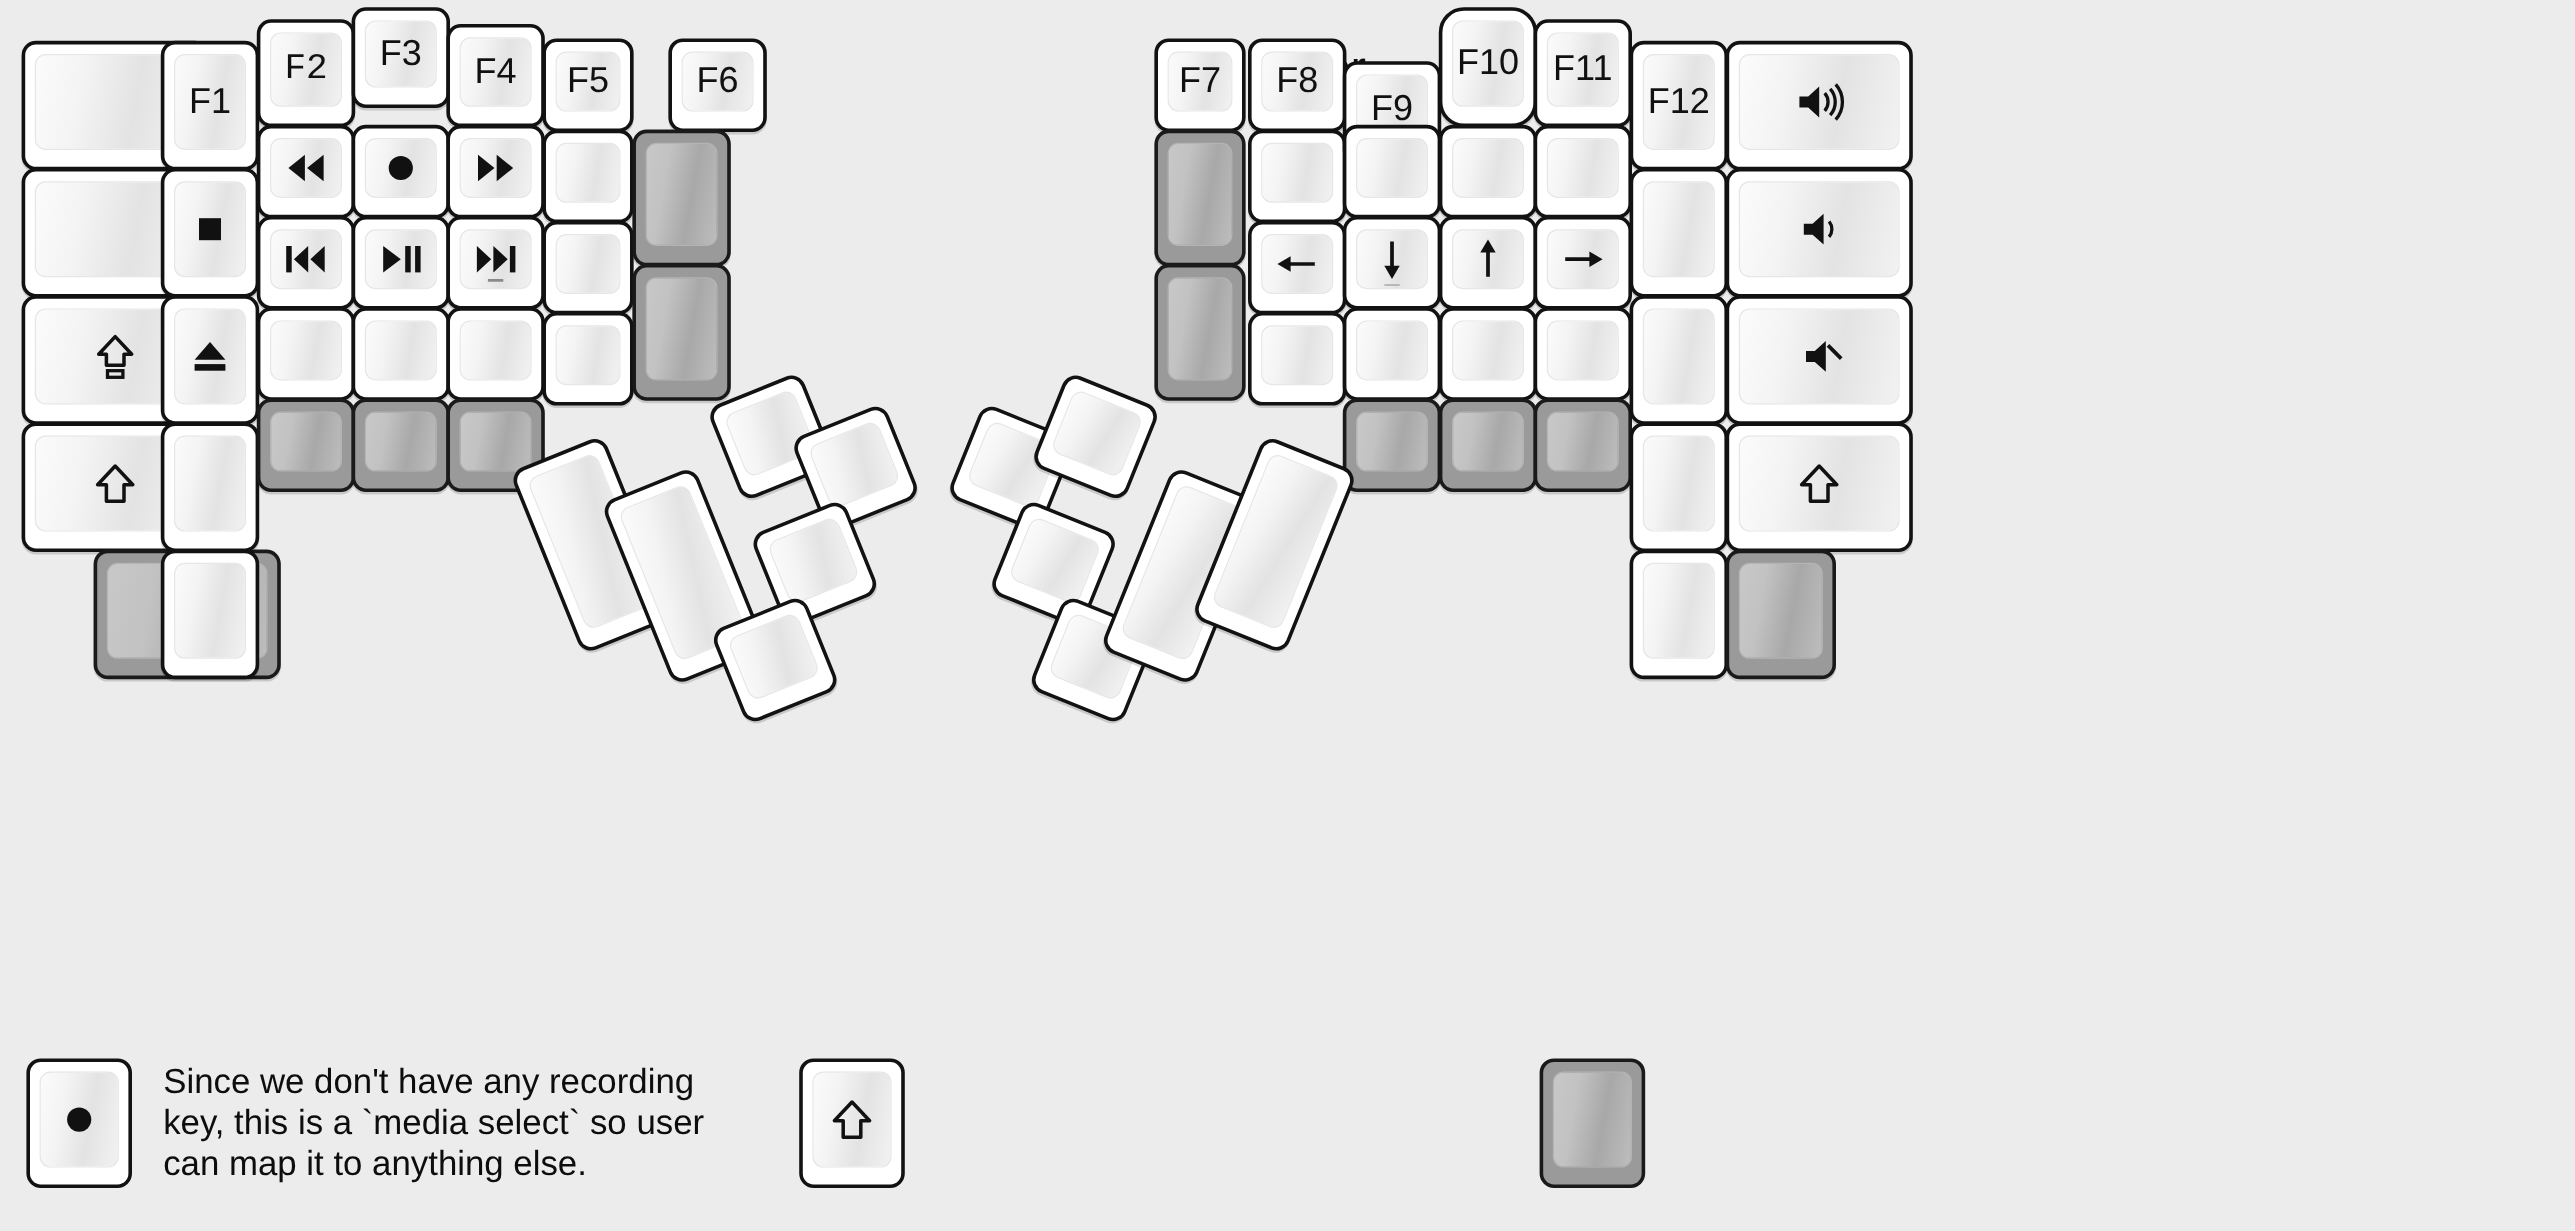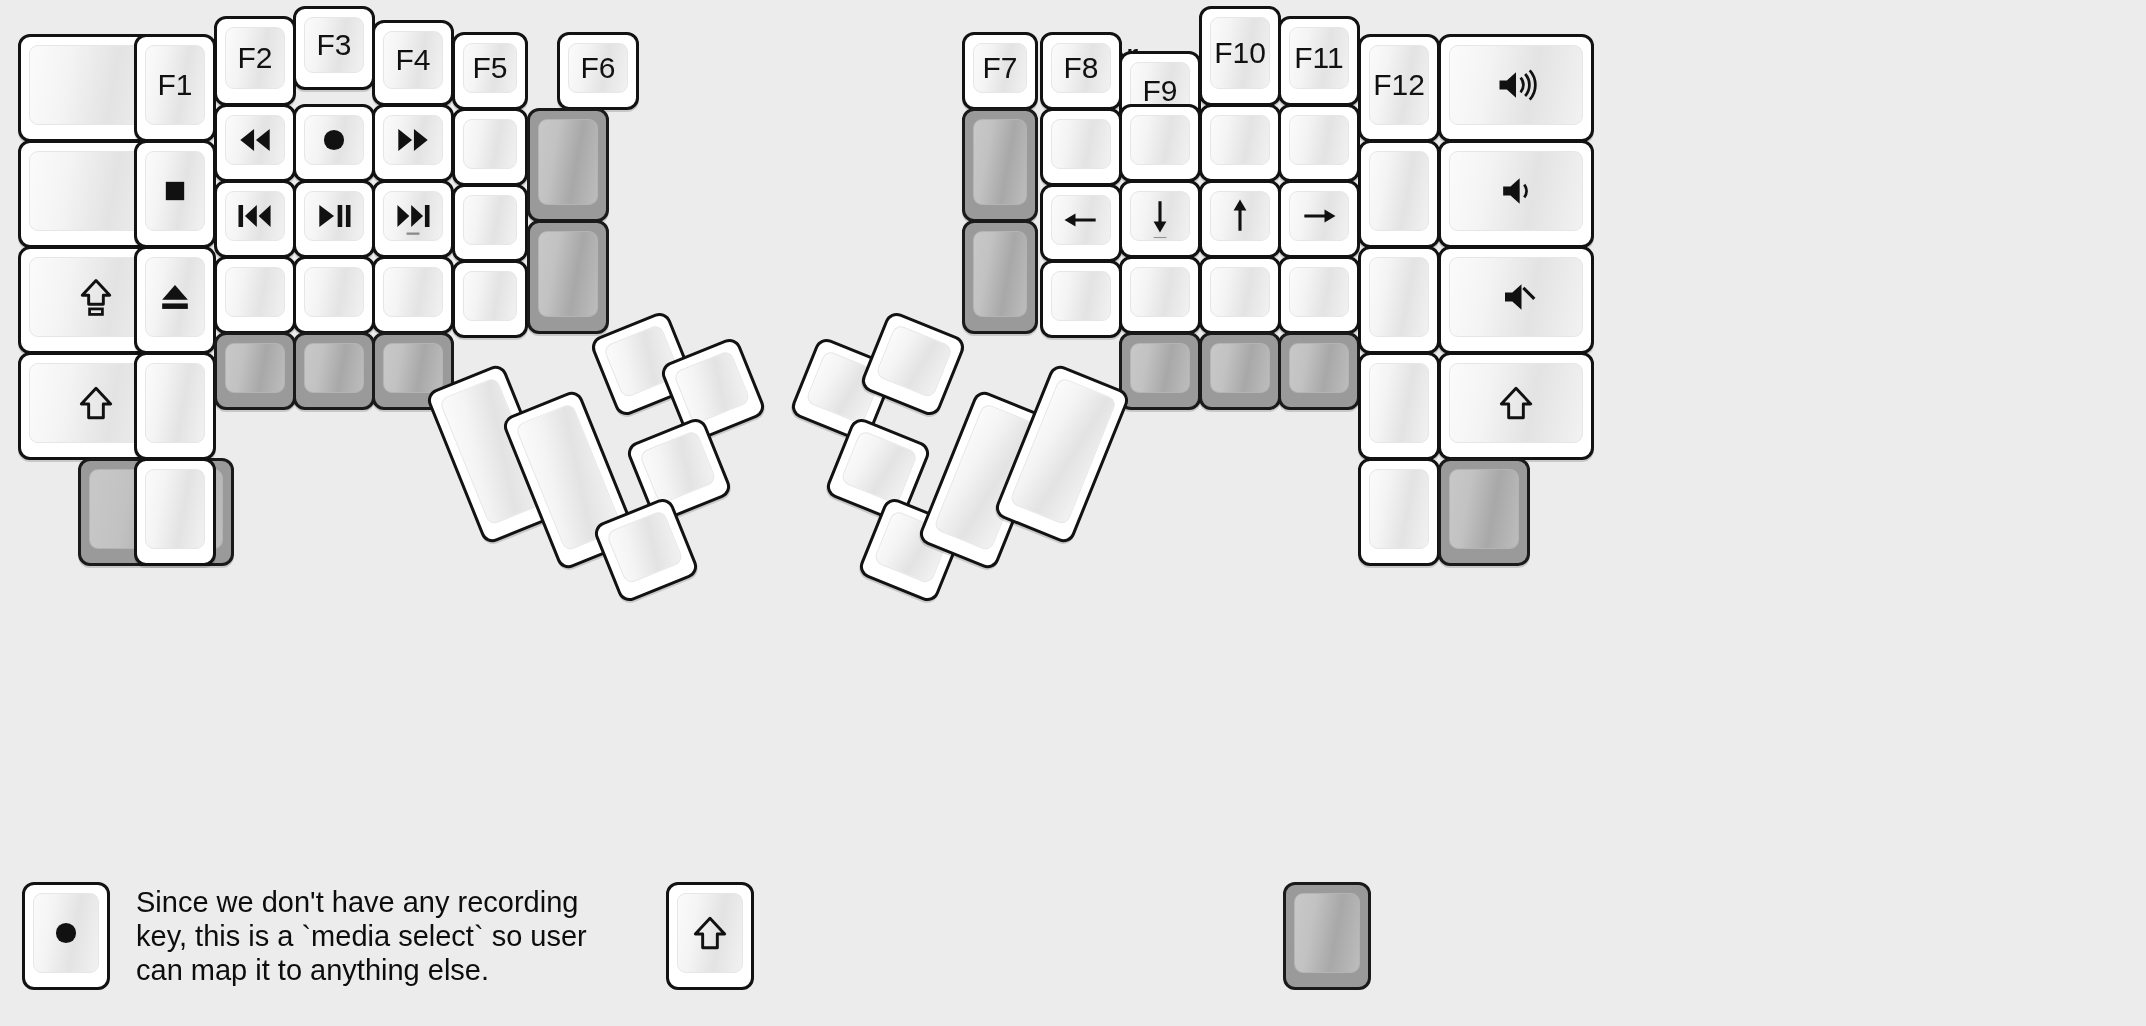--- a/index.html
+++ b/index.html
@@ -148,21 +148,21 @@
         <div class="key" style="left: 134px; top: 352px; width: 82px; height: 108px;">
           <div class="cap">
             <span class="lbl"></span>
           </div>
         </div>
         <div class="key" style="left: 134px; top: 458px; width: 82px; height: 108px;">
           <div class="cap">
             <span class="lbl"></span>
           </div>
         </div>
-        <div class="key" style="left: 214px; top: 16px; width: 82px; height: 90px;">
+        <div class="key" style="left: 214px; top: 16px; width: 82px; height: 90px; font-family: Liberation Mono, monospace;">
           <div class="cap">
             <span class="lbl">F2</span>
           </div>
         </div>
         <div class="key" style="left: 214px; top: 104px; width: 82px; height: 78px;">
           <div class="cap">
             <span class="lbl">
               <svg class="gl" width="44" height="44" viewBox="0 0 48 48">
                 <polygon points="23,12 23,36 8,24"></polygon>
                 <polygon points="40,12 40,36 25,24"></polygon>
@@ -398,21 +398,21 @@
         <div class="key" style="left: 1119px; top: 256px; width: 82px; height: 78px;">
           <div class="cap">
             <span class="lbl"></span>
           </div>
         </div>
         <div class="key trans" style="left: 1119px; top: 332px; width: 82px; height: 78px;">
           <div class="cap">
             <span class="lbl"></span>
           </div>
         </div>
-        <div class="key" style="left: 1199px; top: 6px; width: 82px; height: 100px;">
+        <div class="key" style="left: 1199px; top: 6px; width: 82px; height: 100px; border-radius: 21px;">
           <div class="cap">
             <span class="lbl">F10</span>
           </div>
         </div>
         <div class="key" style="left: 1199px; top: 104px; width: 82px; height: 78px;">
           <div class="cap">
             <span class="lbl"></span>
           </div>
         </div>
         <div class="key" style="left: 1199px; top: 180px; width: 82px; height: 78px;">

